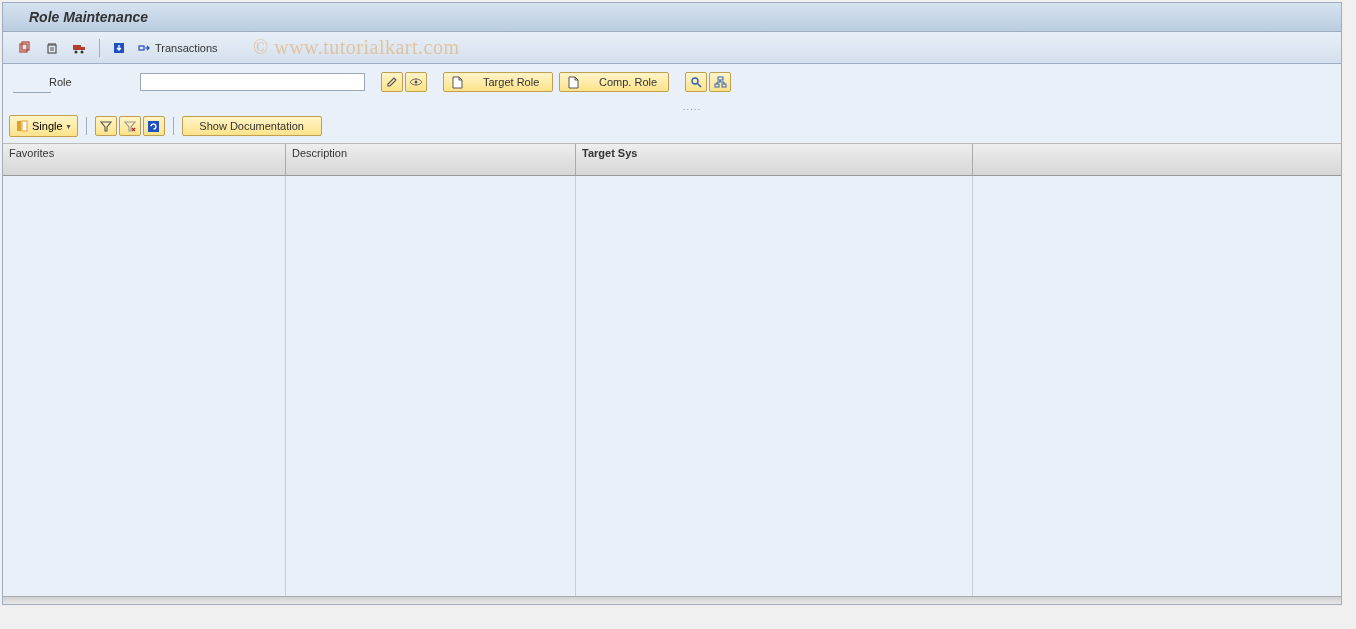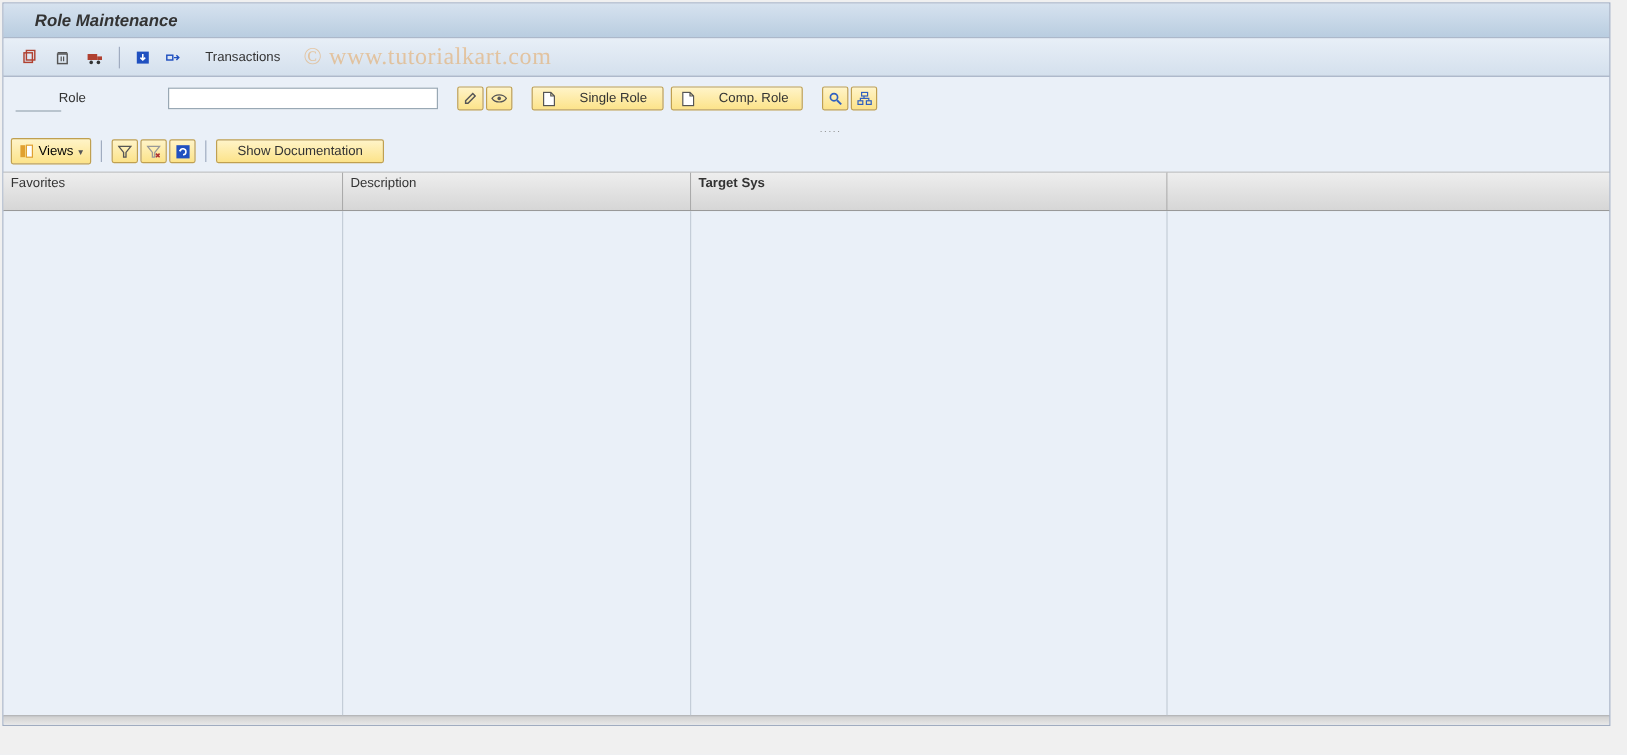--- a/index.html
+++ b/index.html
@@ -229,21 +229,21 @@
           <circle cx="10" cy="11" r="1.5" fill="#333"></circle>
         </svg>
     </span>
     <span class="toolbar-sep"></span>
     <span class="icon-btn">
       <svg width="14" height="14">
           <rect x="2" y="2" width="10" height="10" fill="#2050c0"></rect>
           <path d="M7 4 L7 8 M5 7 L7 9 L9 7" stroke="#fff" stroke-width="1.3" fill="none"></path>
         </svg>
     </span>
-    <span class="icon-btn" style="width:auto;gap:20px;">
+    <span class="icon-btn" style="width:auto;gap:4px;">
       <svg width="14" height="14">
           <rect x="2" y="5" width="5" height="4" fill="none" stroke="#2050c0" stroke-width="1.2"></rect>
           <path d="M8 7 L12 7 M10 5 L12 7 L10 9" stroke="#2050c0" stroke-width="1.2" fill="none"></path>
         </svg>
       <span class="toolbar-text">Transactions</span>
     </span>
     <span class="watermark">© www.tutorialkart.com</span>
   </div>
 
   <div class="form-area">
@@ -262,21 +262,21 @@
               <path d="M7 3 C3 3 1 6 1 6 C1 6 3 9 7 9 C11 9 13 6 13 6 C13 6 11 3 7 3 Z" fill="none" stroke="#555" stroke-width="1"></path>
               <circle cx="7" cy="6" r="1.5" fill="#555"></circle>
             </svg>
         </span>
       </span>
       <span style="width:4px;"></span>
       <span class="btn-lg">
         <svg class="doc" width="11" height="13">
             <path d="M1 1 L7 1 L10 4 L10 12 L1 12 Z M7 1 L7 4 L10 4" fill="#fff" stroke="#555" stroke-width="1"></path>
           </svg>
-        <span>Single Role</span>
+        <span>Target Role</span>
       </span>
       <span class="btn-lg">
         <svg class="doc" width="11" height="13">
             <path d="M1 1 L7 1 L10 4 L10 12 L1 12 Z M7 1 L7 4 L10 4" fill="#fff" stroke="#555" stroke-width="1"></path>
           </svg>
         <span>Comp. Role</span>
       </span>
       <span style="width:4px;"></span>
       <span class="btn-group">
         <span class="btn-sm sq">
@@ -301,21 +301,21 @@
   <div class="splitter-wrap">
     <div class="dotted">·····</div>
   </div>
 
   <div class="grid-toolbar">
     <span class="views-btn">
       <svg width="12" height="12">
           <rect x="1" y="1" width="4" height="10" fill="#e0a030"></rect>
           <rect x="6" y="1" width="5" height="10" fill="#fff" stroke="#e0a030"></rect>
         </svg>
-      <span>Views</span>
+      <span>Single</span>
       <span class="drop-arrow">▾</span>
     </span>
     <span class="toolbar-sep"></span>
     <span class="btn-group">
       <span class="btn-sm sq">
         <svg width="12" height="12">
             <path d="M1 2 L11 2 L7 7 L7 11 L5 11 L5 7 Z" fill="none" stroke="#555" stroke-width="1.1"></path>
           </svg>
       </span>
       <span class="btn-sm sq">

